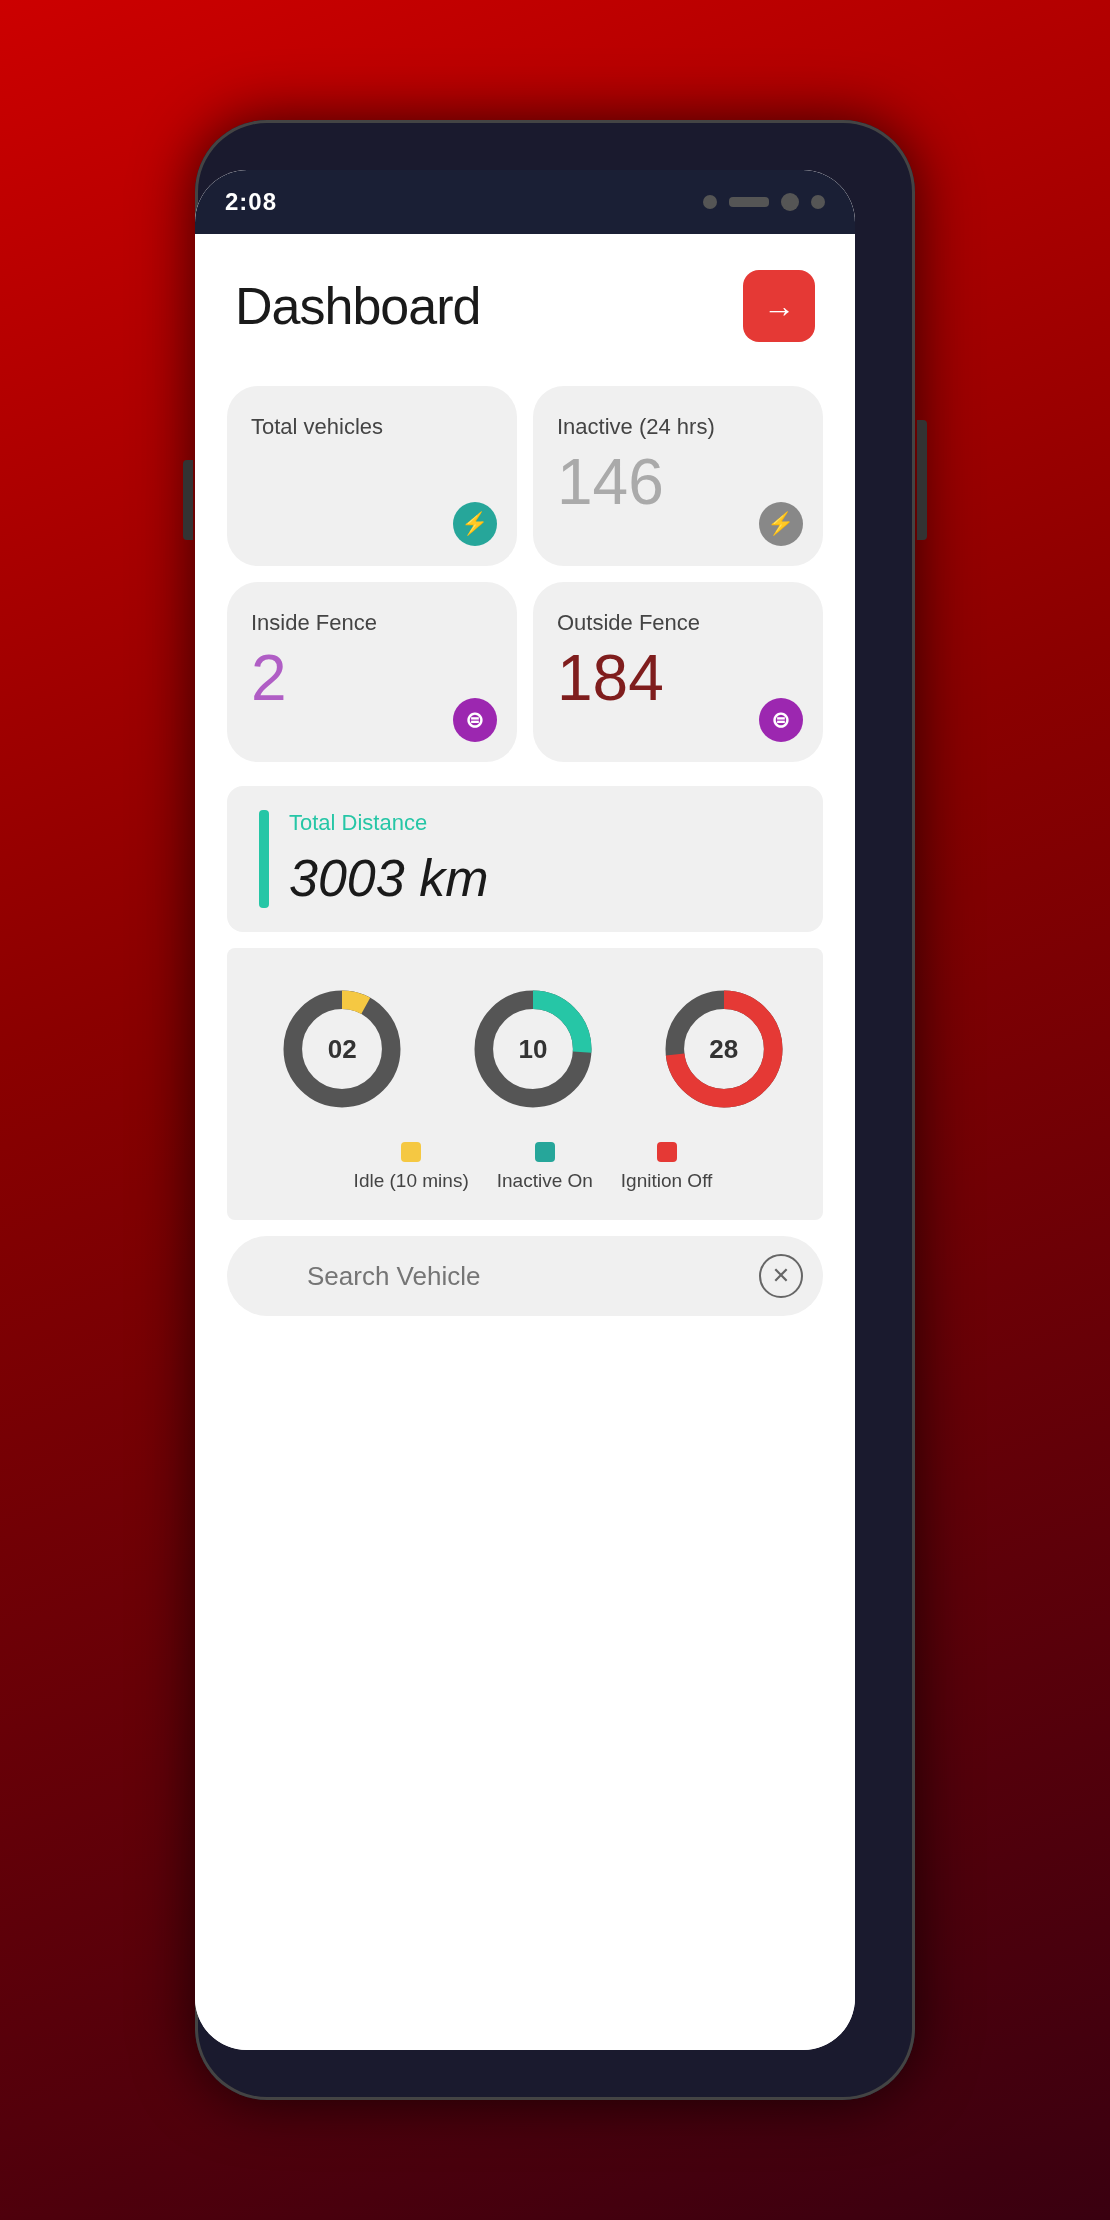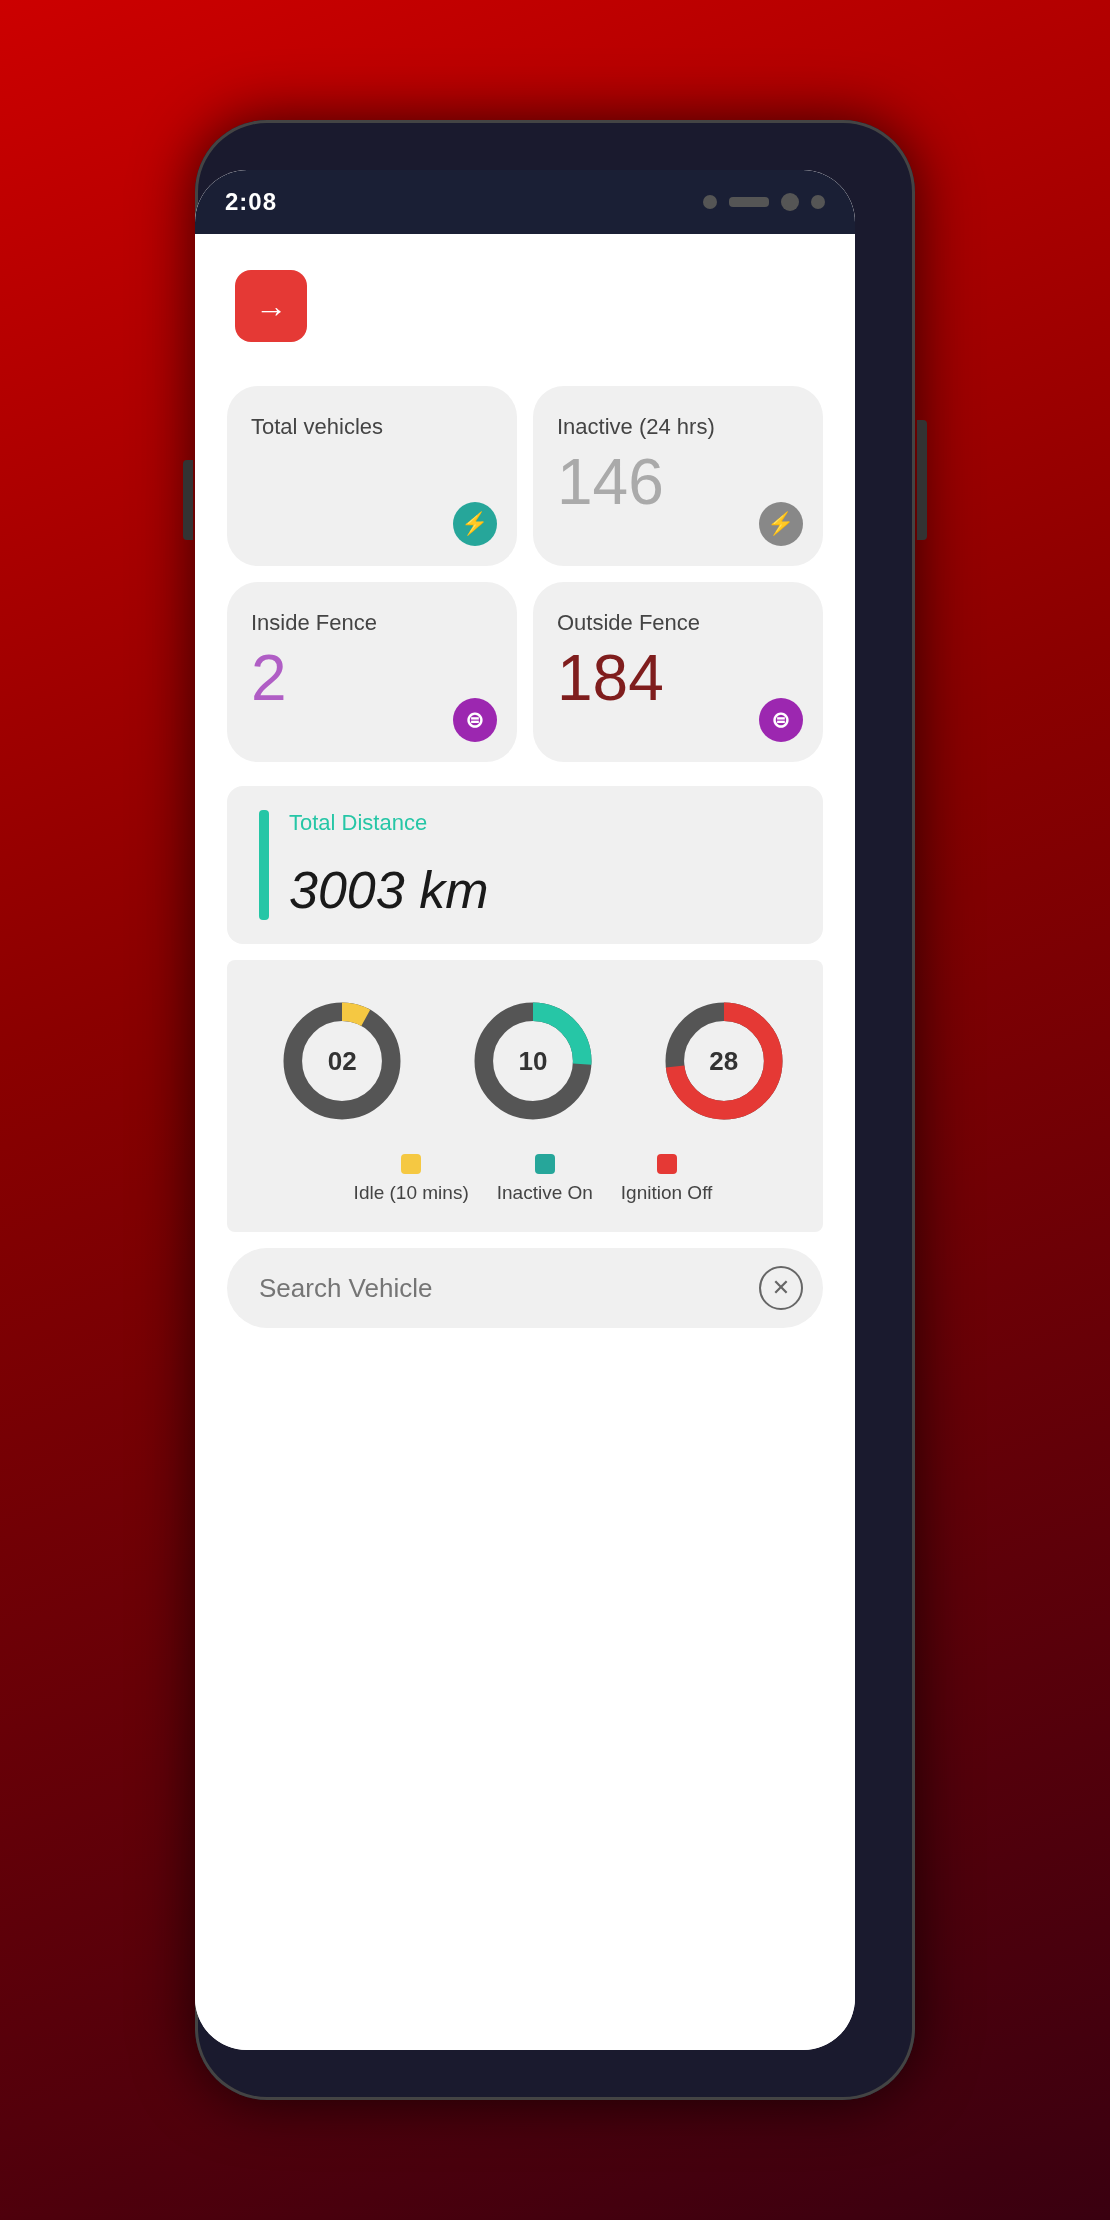--- a/index.html
+++ b/index.html
@@ -214,21 +214,21 @@
     .distance-accent {
       width: 10px;
       background: #26c6a6;
       border-radius: 4px;
       flex-shrink: 0;
     }
 
     .distance-content {
       display: flex;
       flex-direction: column;
-      gap: 24px;
+      gap: 12px;
     }
 
     .distance-label {
       font-size: 22px;
       color: #26c6a6;
       font-weight: 500;
     }
 
     .distance-value {
       font-size: 52px;
@@ -322,20 +322,21 @@
       gap: 12px;
     }
 
     .search-input {
       flex: 1;
       background: transparent;
       border: none;
       outline: none;
       font-size: 26px;
       color: #404040;
+      margin-left: 48px;
     }
 
     .search-clear {
       width: 44px;
       height: 44px;
       border-radius: 50%;
       border: 2px solid #666;
       display: flex;
       align-items: center;
       justify-content: center;
@@ -361,20 +362,21 @@
         <div class="notch-dot"></div>
         <div class="notch-rect"></div>
         <div class="notch-dot large"></div>
         <div class="notch-dot"></div>
       </div>
     </div>
 
     <div class="app-content">
 
       <div class="header">
+        <h1 class="header-title">Dashboard</h1>
         <div class="header-btn">
           <span class="arrow-icon">→</span>
         </div>
       </div>
 
       <div class="stats-grid">
 
         <div class="stat-card">
           <div class="stat-label">Total vehicles</div>
           <div class="stat-icon green-bg">

